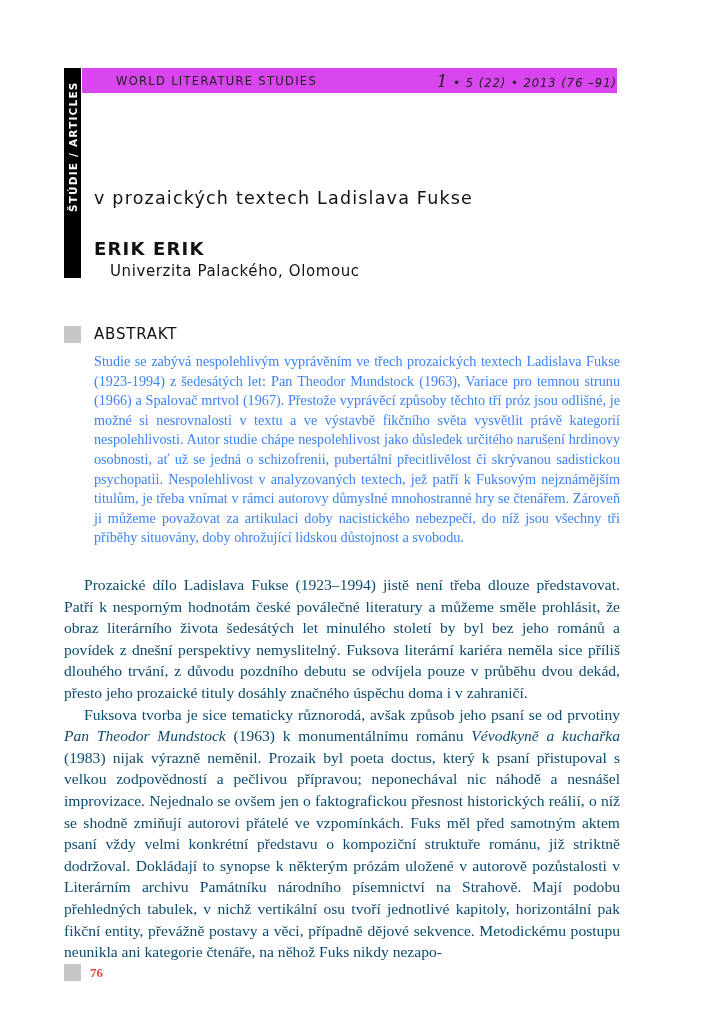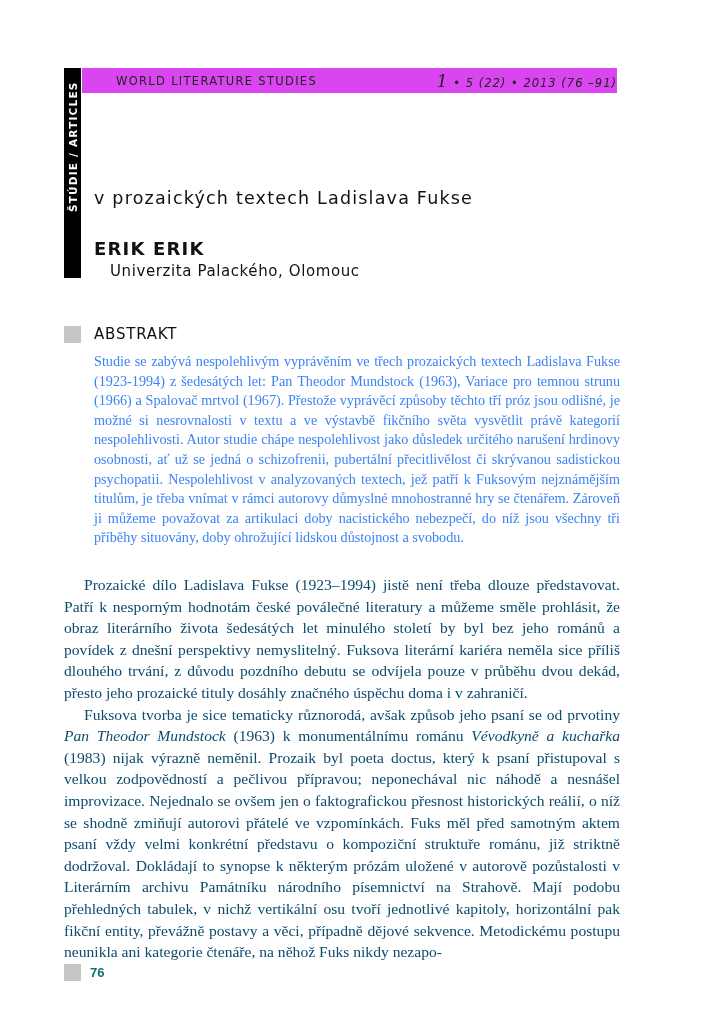--- a/index.html
+++ b/index.html
@@ -60,21 +60,21 @@
       position: absolute; left: 64px; top: 574px; width: 556px;
       font-family: "Liberation Serif", serif; font-size: 15.6px; line-height: 21.6px;
       color: #0c4a6e;
     }
     .main-text p { margin: 0; text-align: justify; text-indent: 20px; }
     .page-square {
       position: absolute; left: 64px; top: 964px; width: 17px; height: 17px; background: #c6c6c6;
     }
     .page-number {
       position: absolute; left: 90px; top: 965px;
-      font-family: Liberation Sans, sans-serif; font-size: 13px; font-weight: bold; color: #0f766e;
+      font-family: Liberation Serif, serif; font-size: 13px; font-weight: bold; color: #ef4444;
     }
   </style>
 </head>
 <body>
 
 <div class="sidebar">
   <div class="sidebar-label">ŠTÚDIE / ARTICLES</div>
 </div>
 
 <div class="header-bar">

